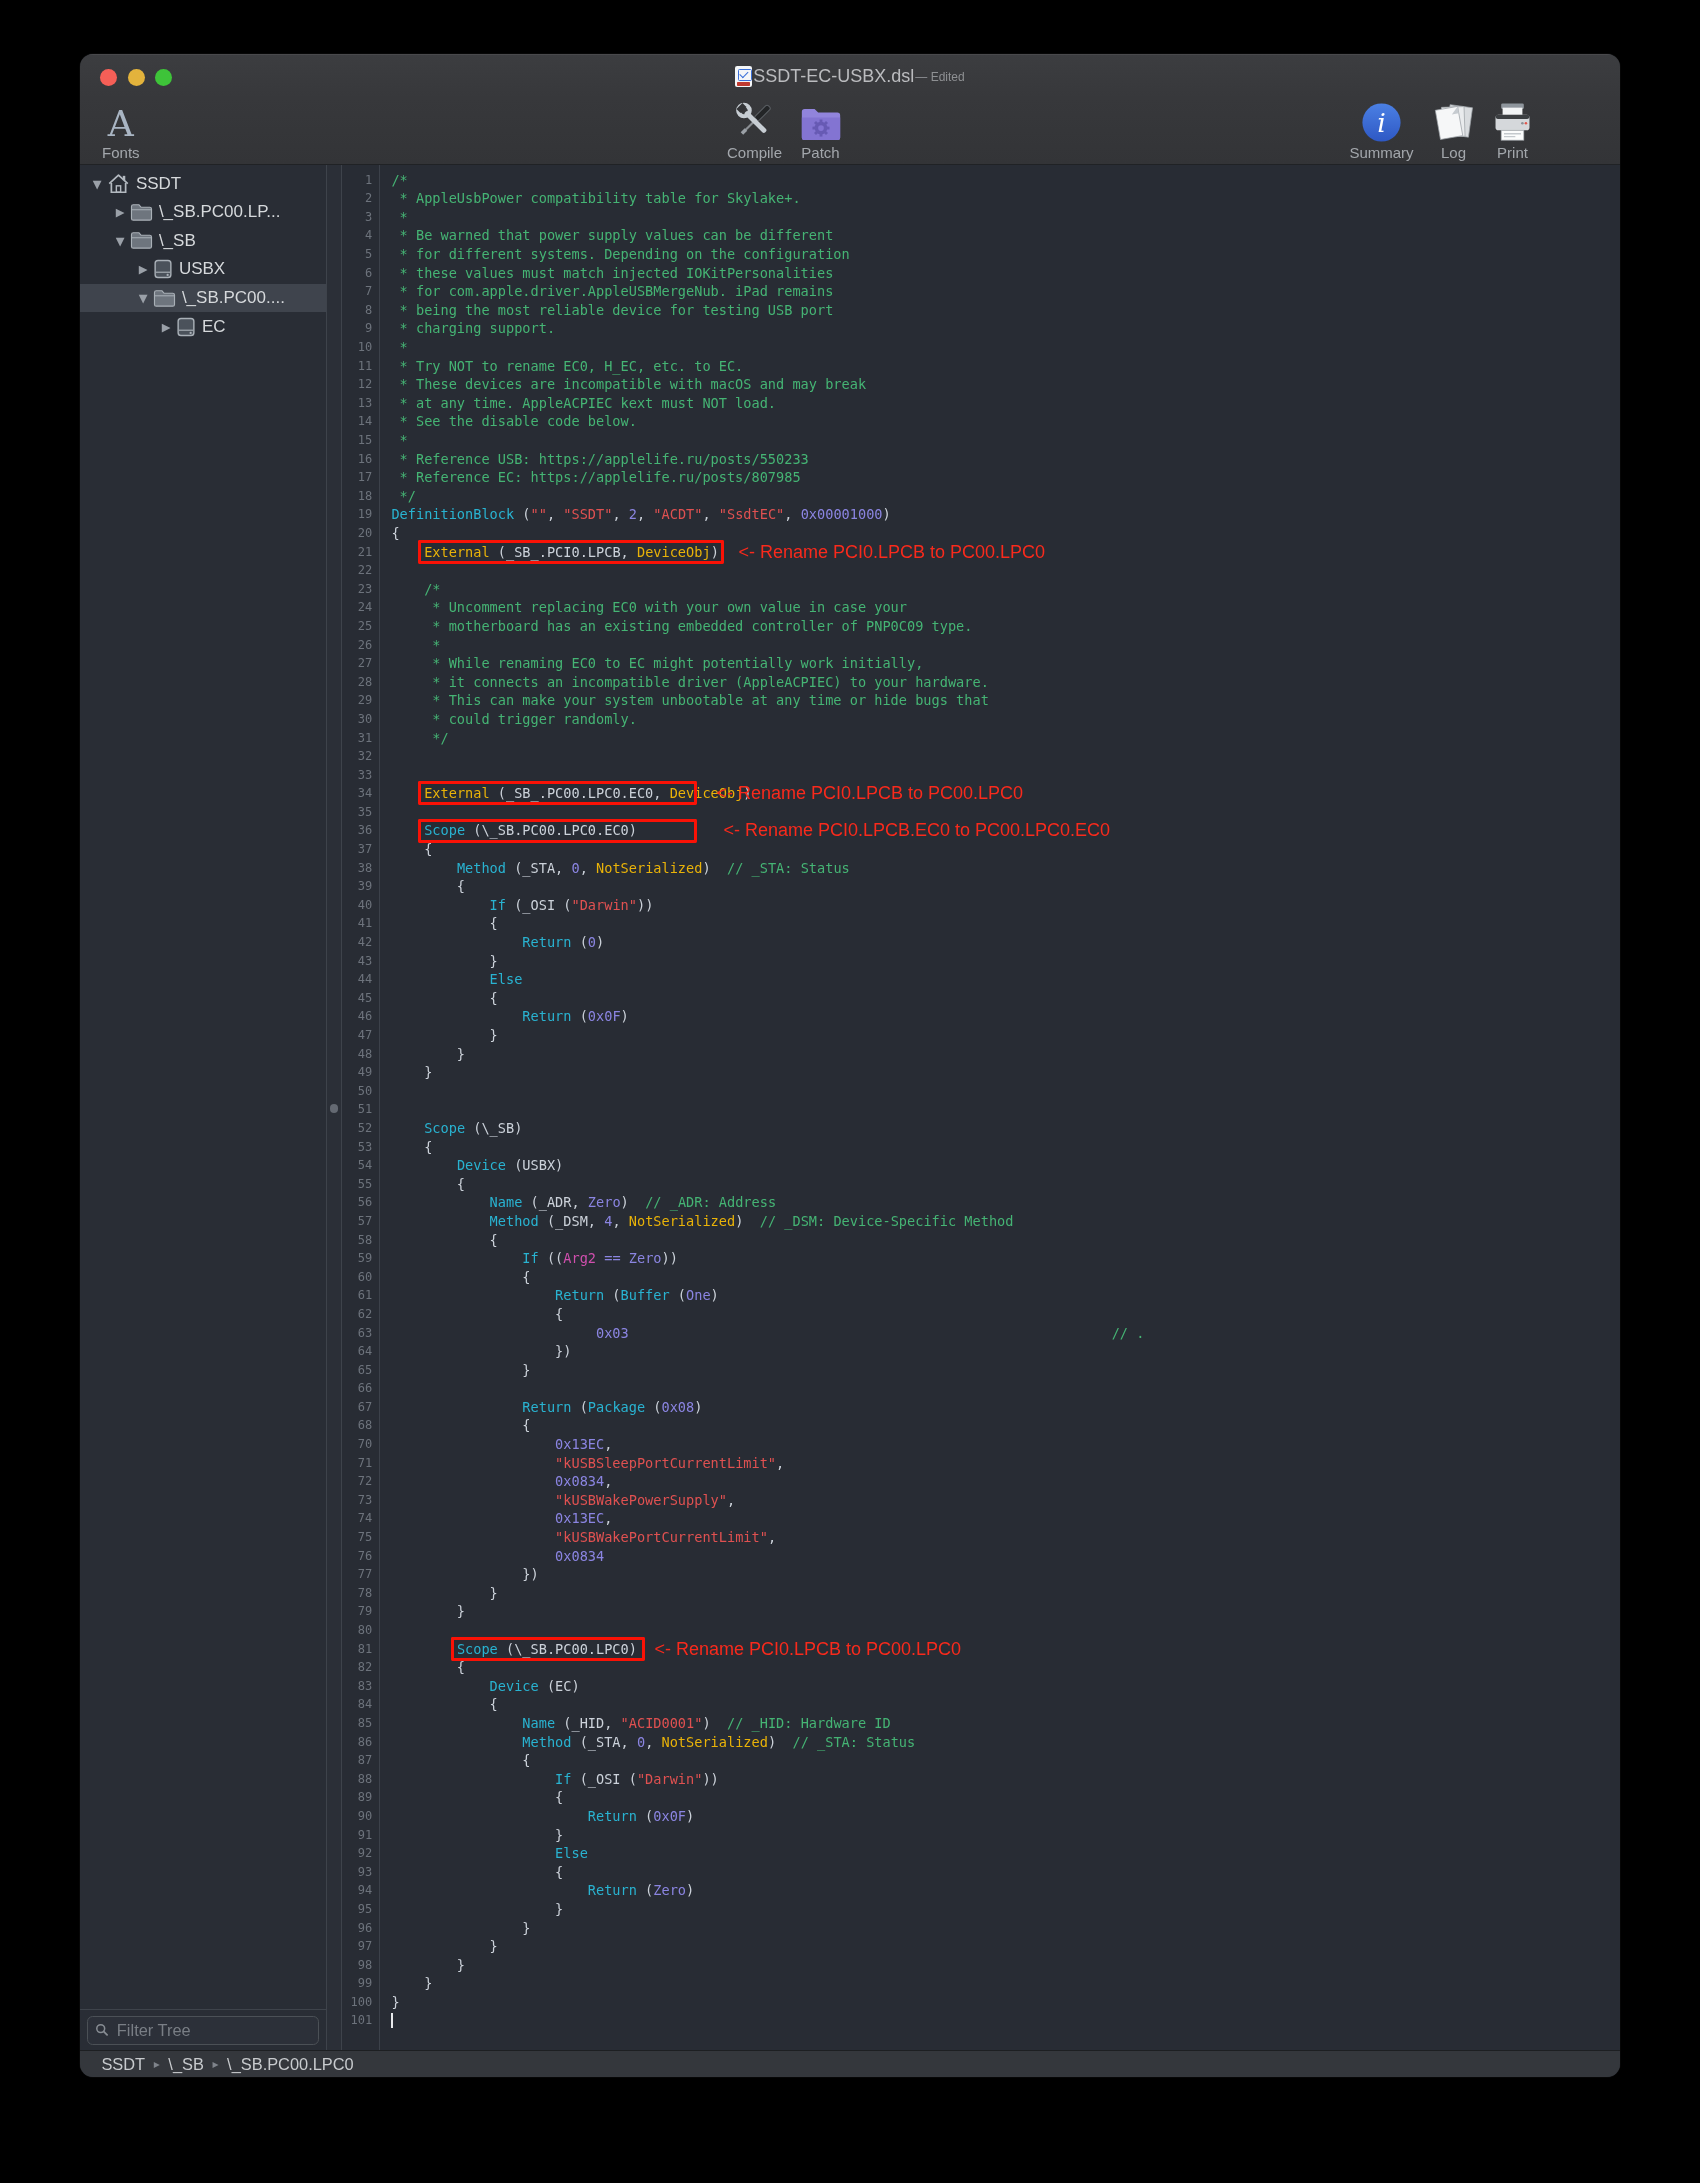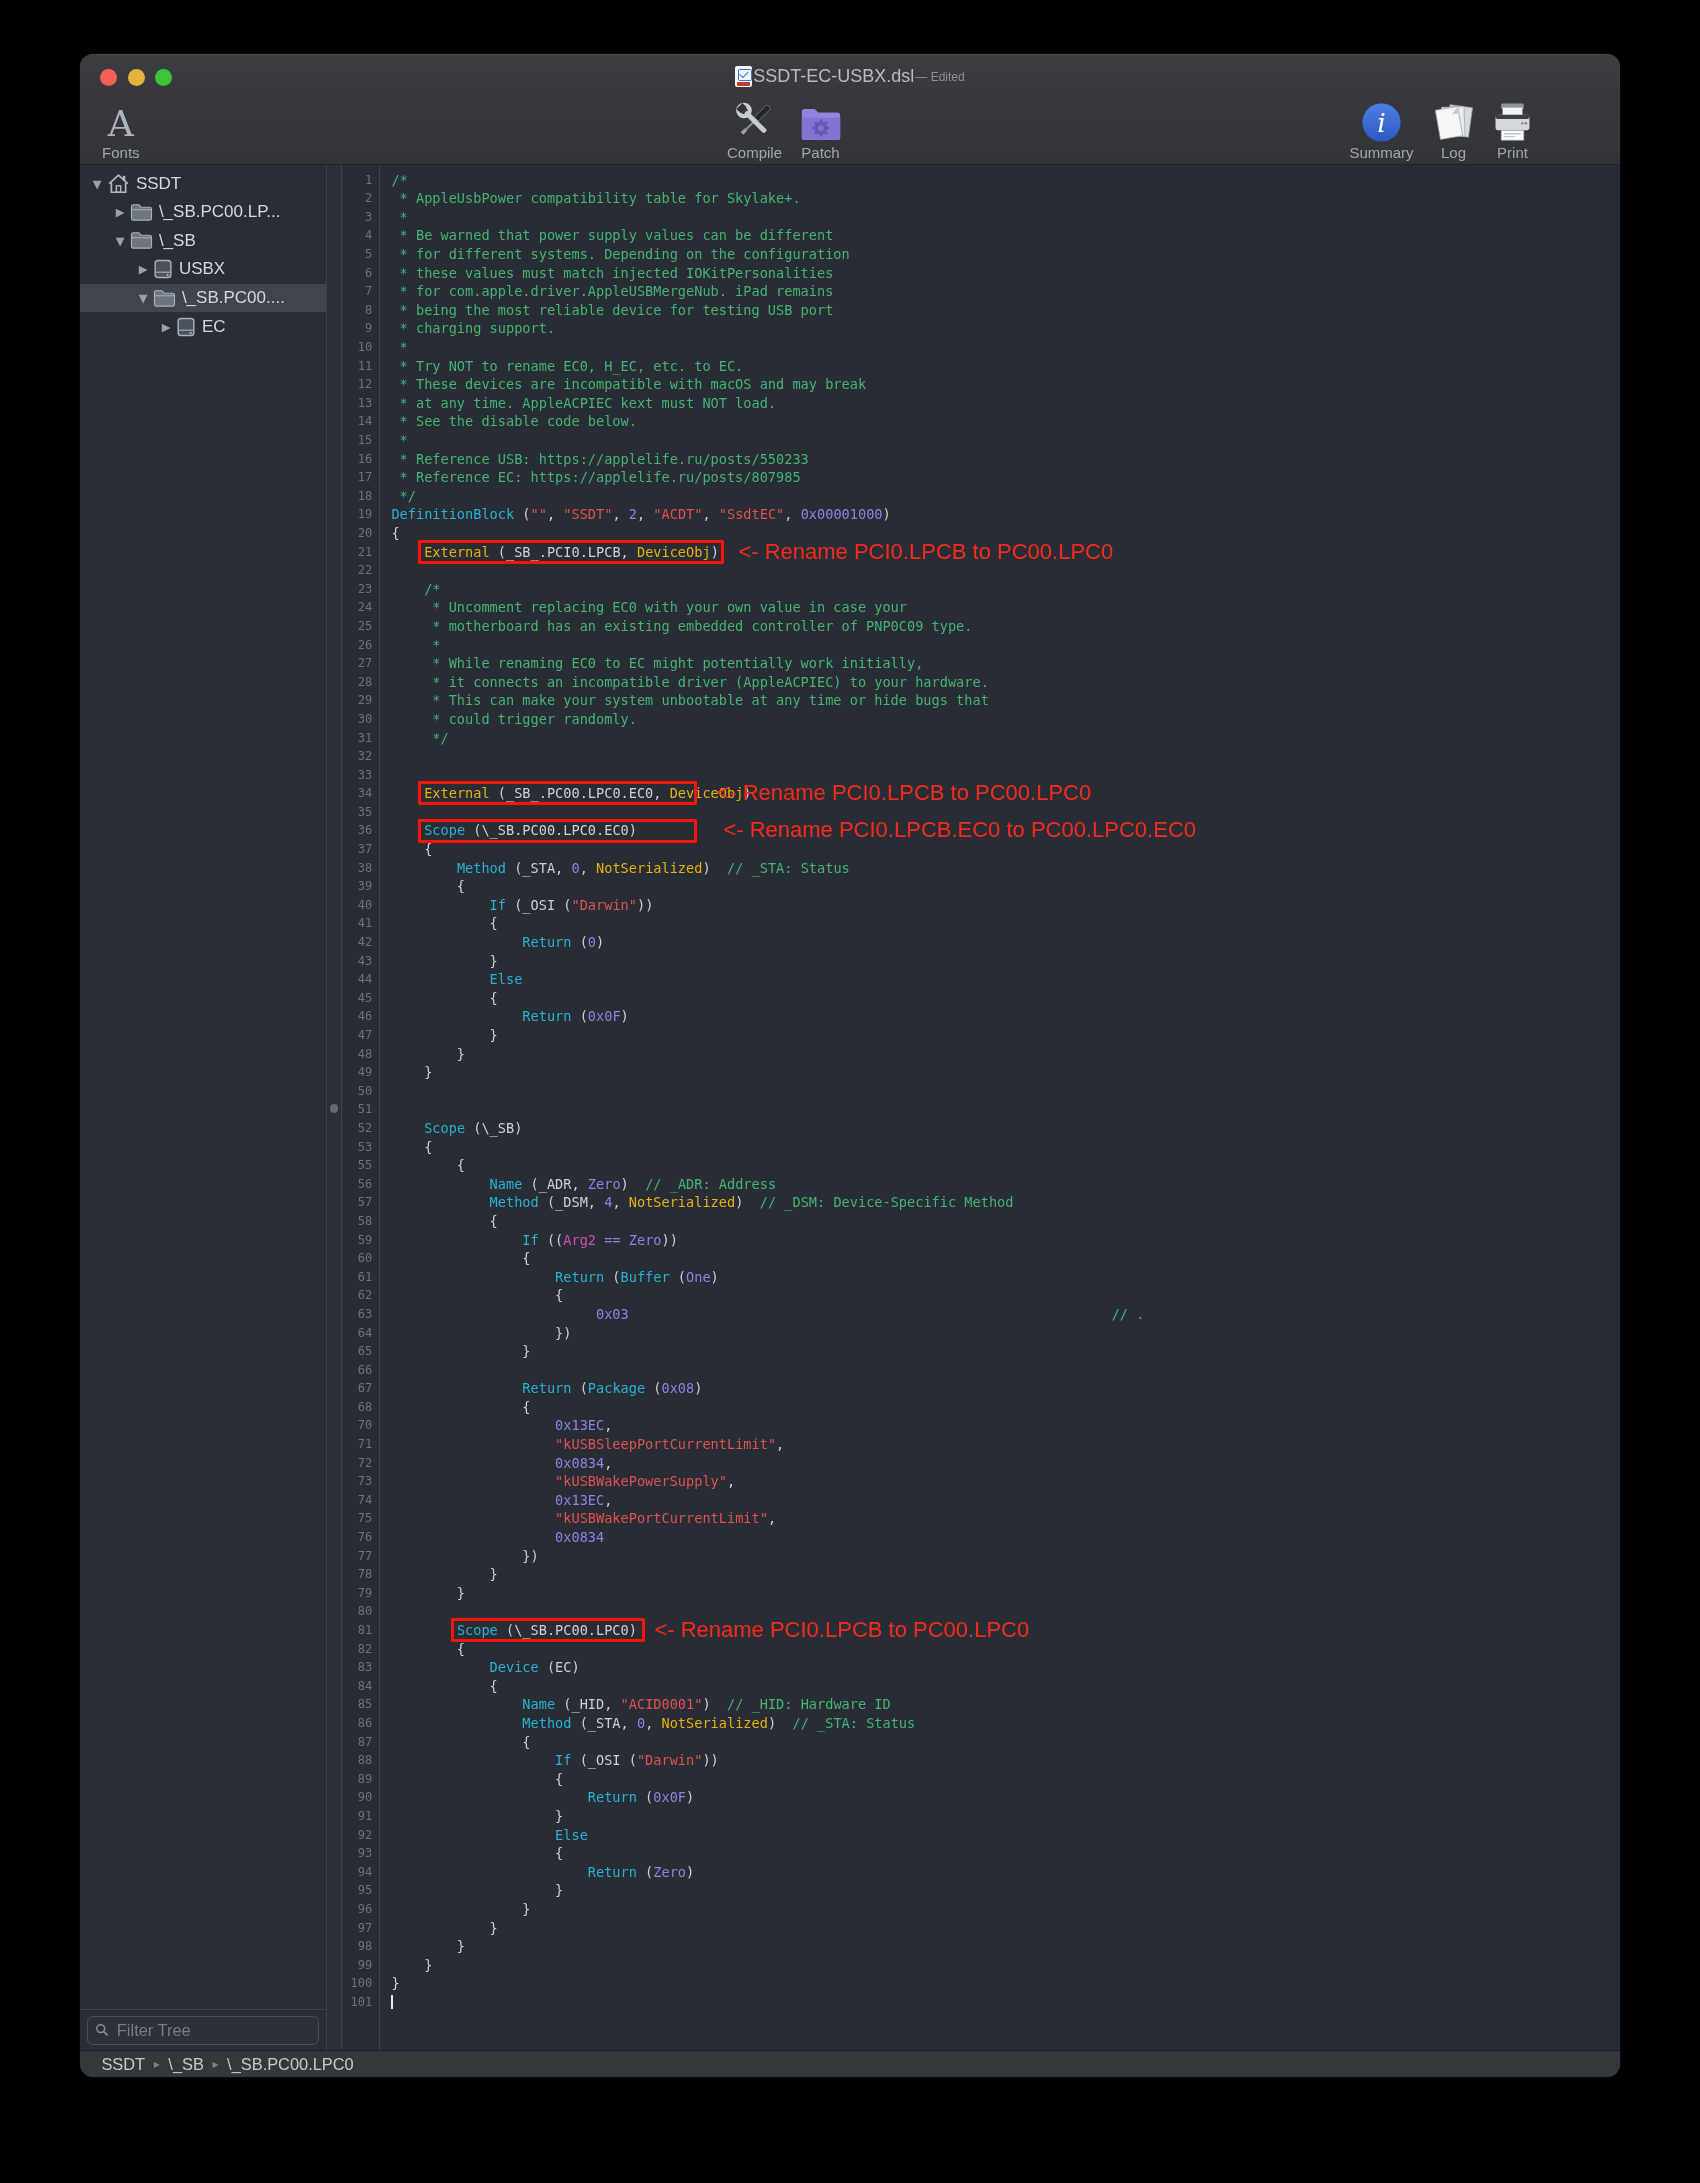--- a/index.html
+++ b/index.html
@@ -51,21 +51,21 @@
   
   #editor{flex:1 1 auto;position:relative;background:#282c34;overflow:hidden;padding-top:5.7px;}
   #gutterline{position:absolute;left:37px;top:0;bottom:0;width:0.7px;background:#3c414a;}
   .row{display:flex;height:18.6px;line-height:18.6px;white-space:pre;}
   .lnum{flex:0 0 auto;width:30px;text-align:right;padding-right:7.1px;color:#6d737c;
     font-family:"DejaVu Sans Mono",monospace;font-size:12px;}
   .lcode{flex:1 1 auto;position:relative;padding-left:12px;font-family:"DejaVu Sans Mono",monospace;font-size:13.6px;}
   .tok-d{color:#ccd2da;} .tok-c{color:#45b474;} .tok-k{color:#29b3d1;} .tok-e{color:#eab308;}
   .tok-s{color:#e05151;} .tok-n{color:#8b85e2;} .tok-t{color:#eab308;} .tok-a{color:#d14fae;}
   .redbox{position:absolute;top:-2.9px;height:24px;border:3.6px solid #fa1206;border-radius:1.4px;box-sizing:border-box;pointer-events:none;}
-  .ann{position:absolute;top:0;font-family:"Liberation Sans",sans-serif;font-size:22px;color:#f92a1c;white-space:nowrap;}
+  .ann{position:absolute;top:0;font-family:"Liberation Sans",sans-serif;font-size:18px;color:#f92a1c;white-space:nowrap;}
   .caret{display:inline-block;width:2.1px;height:14.3px;background:#e8eaec;vertical-align:middle;margin-top:-2.1px;}
   
   #statusbar{height:26px;flex:0 0 auto;background:#34373c;border-top:0.7px solid #1d1f22;display:flex;align-items:center;padding-left:21.4px;gap:8.6px;}
   .crumb{font-size:16.4px;color:#c8cbce;}
   .crumb-sep{font-size:12px;color:#7f848b;}
 </style>
 </head>
 <body>
 
 <div id="window">
@@ -310,20 +310,21 @@
           <div class="row"><span class="lnum">44</span><span class="lcode"><span class="tok-d">            </span><span class="tok-k">Else</span></span></div>
           <div class="row"><span class="lnum">45</span><span class="lcode"><span class="tok-d">            {</span></span></div>
           <div class="row"><span class="lnum">46</span><span class="lcode"><span class="tok-d">                </span><span class="tok-k">Return</span><span class="tok-d"> (</span><span class="tok-n">0x0F</span><span class="tok-d">)</span></span></div>
           <div class="row"><span class="lnum">47</span><span class="lcode"><span class="tok-d">            }</span></span></div>
           <div class="row"><span class="lnum">48</span><span class="lcode"><span class="tok-d">        }</span></span></div>
           <div class="row"><span class="lnum">49</span><span class="lcode"><span class="tok-d">    }</span></span></div>
           <div class="row"><span class="lnum">50</span><span class="lcode"></span></div>
           <div class="row"><span class="lnum">51</span><span class="lcode"></span></div>
           <div class="row"><span class="lnum">52</span><span class="lcode"><span class="tok-d">    </span><span class="tok-k">Scope</span><span class="tok-d"> (\_SB)</span></span></div>
           <div class="row"><span class="lnum">53</span><span class="lcode"><span class="tok-d">    {</span></span></div>
+          <div class="row"><span class="lnum">54</span><span class="lcode"><span class="tok-d">        </span><span class="tok-k">Device</span><span class="tok-d"> (USBX)</span></span></div>
           <div class="row"><span class="lnum">55</span><span class="lcode"><span class="tok-d">        {</span></span></div>
           <div class="row"><span class="lnum">56</span><span class="lcode"><span class="tok-d">            </span><span class="tok-k">Name</span><span class="tok-d"> (_ADR, </span><span class="tok-n">Zero</span><span class="tok-d">)  </span><span class="tok-c">// _ADR: Address</span></span></div>
           <div class="row"><span class="lnum">57</span><span class="lcode"><span class="tok-d">            </span><span class="tok-k">Method</span><span class="tok-d"> (_DSM, </span><span class="tok-n">4</span><span class="tok-d">, </span><span class="tok-t">NotSerialized</span><span class="tok-d">)  </span><span class="tok-c">// _DSM: Device-Specific Method</span></span></div>
           <div class="row"><span class="lnum">58</span><span class="lcode"><span class="tok-d">            {</span></span></div>
           <div class="row"><span class="lnum">59</span><span class="lcode"><span class="tok-d">                </span><span class="tok-k">If</span><span class="tok-d"> ((</span><span class="tok-a">Arg2</span><span class="tok-d"> </span><span class="tok-n">==</span><span class="tok-d"> </span><span class="tok-n">Zero</span><span class="tok-d">))</span></span></div>
           <div class="row"><span class="lnum">60</span><span class="lcode"><span class="tok-d">                {</span></span></div>
           <div class="row"><span class="lnum">61</span><span class="lcode"><span class="tok-d">                    </span><span class="tok-k">Return</span><span class="tok-d"> (</span><span class="tok-k">Buffer</span><span class="tok-d"> (</span><span class="tok-n">One</span><span class="tok-d">)</span></span></div>
           <div class="row"><span class="lnum">62</span><span class="lcode"><span class="tok-d">                    {</span></span></div>
           <div class="row"><span class="lnum">63</span><span class="lcode"><span class="tok-d">                         </span><span class="tok-n">0x03</span><span class="tok-d">                                                           </span><span class="tok-c">// .</span></span></div>
           <div class="row"><span class="lnum">64</span><span class="lcode"><span class="tok-d">                    })</span></span></div>

